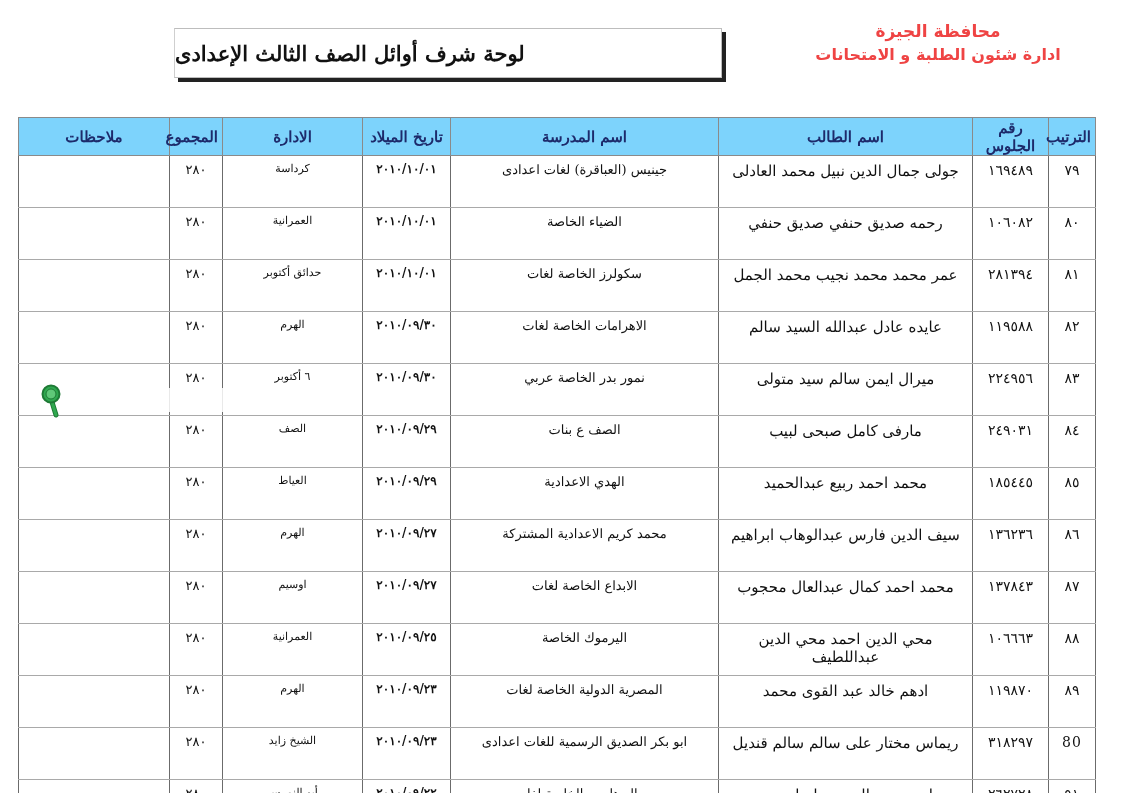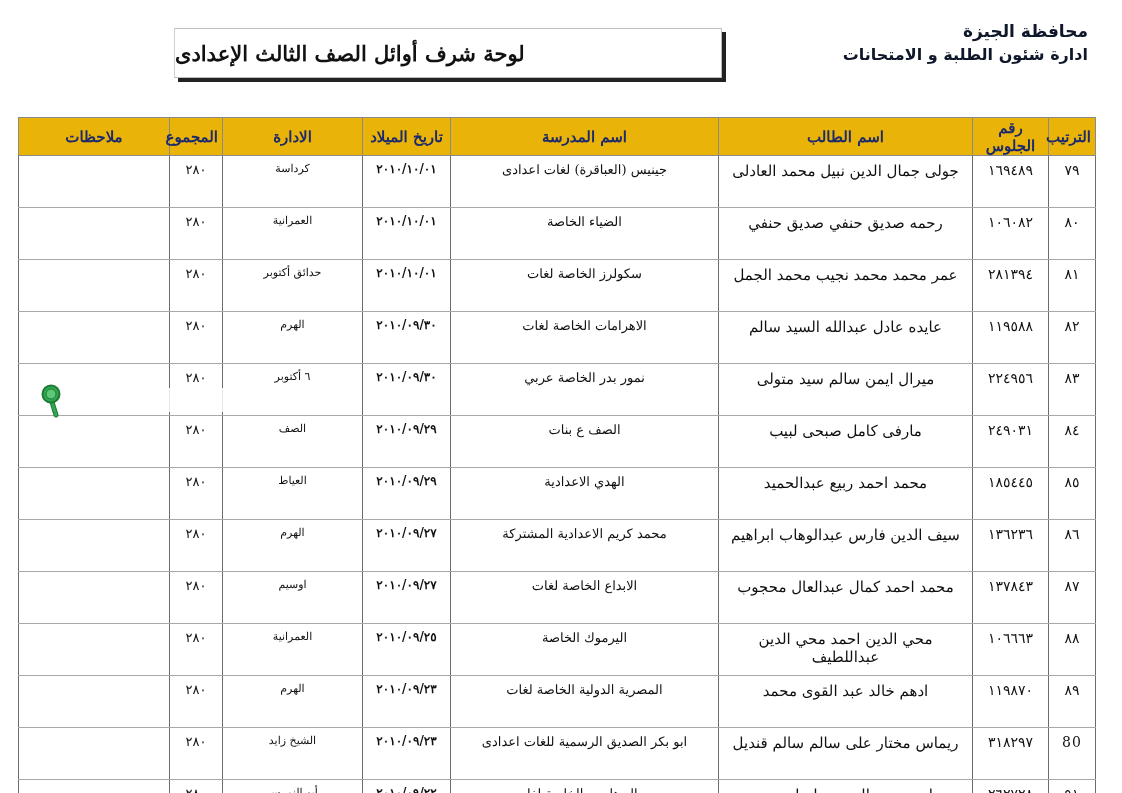--- a/index.html
+++ b/index.html
@@ -13,22 +13,22 @@
       position: relative;
       overflow: hidden;
       font-family: "DejaVu Serif", "Liberation Serif", serif;
       color: #111;
     }
     .org-header {
       position: absolute;
       top: 20px;
       right: 34px;
       width: 300px;
-      text-align: right;
-      color: #0f172a;
+      text-align: center;
+      color: #ef4444;
       font-family: "DejaVu Sans", "Liberation Sans", sans-serif;
       font-weight: bold;
       line-height: 23px;
     }
     .org-header .line1 { font-size: 17px; }
     .org-header .line2 { font-size: 17px; }
     .org-header .line3 { font-size: 16px; }
 
     .title-box {
       position: absolute;
@@ -55,21 +55,21 @@
       top: 117px;
       left: 19px;
       width: 1077px;
     }
     table.honor {
       width: 100%;
       border-collapse: collapse;
       table-layout: fixed;
     }
     table.honor th {
-      background: #eab308;
+      background: #7dd3fc;
       color: #1d2a6b;
       font-weight: bold;
       font-size: 15px;
       height: 37px;
       border: 1px solid #8a8a8a;
       padding: 0 4px;
       text-align: center;
       font-family: "DejaVu Serif", "Liberation Serif", serif;
     }
     table.honor td {

